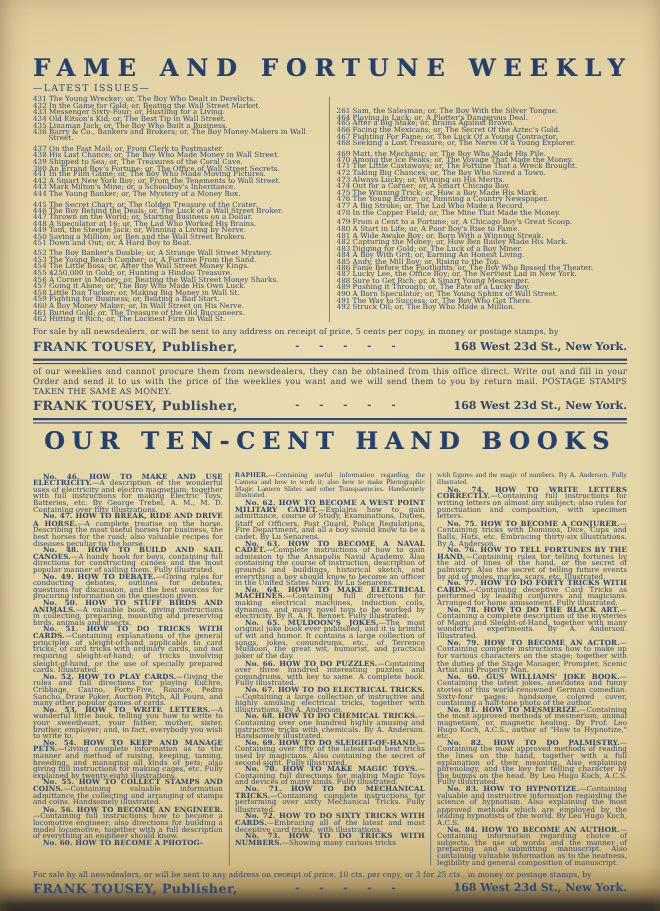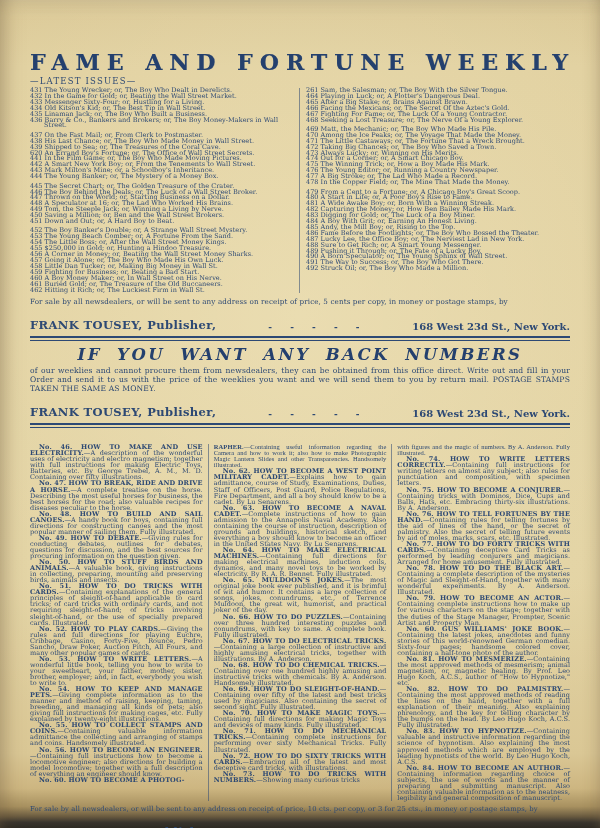--- a/index.html
+++ b/index.html
@@ -19,30 +19,30 @@
   .content{position:absolute;left:30px;right:30px;top:50px;}
 
   .masthead{
     text-align:center;font-weight:bold;font-size:22px;line-height:24px;
     letter-spacing:7px;color:var(--ink-strong,#24406e);
     text-shadow:.4px .4px 0 rgba(36,64,110,.45);
     white-space:nowrap;
   }
   .latest{width:50%;font-size:8.5px;letter-spacing:1.2px;margin-top:2px;}
 
-  .issues{display:flex;margin-top:2px;}
+  .issues{display:flex;margin-top:2px;align-items:center;}
   .issues .col{width:50%;font-size:6.5px;line-height:5.9px;letter-spacing:.05px;}
   .issues .col.left{padding-right:5px;border-right:1px solid rgba(45,73,116,.55);}
   .issues .col.right{padding-left:6px;}
   .issue{padding-left:14px;text-indent:-14px;}
   .issue.gap{margin-top:3.5px;}
   .issue .no{margin-right:2px;}
 
   .sale-note{font-size:7.2px;line-height:8px;margin-top:5px;letter-spacing:.1px;}
-  .pub-row{display:flex;align-items:flex-end;margin-top:12px;gap:44px;}
+  .pub-row{display:flex;align-items:center;margin-top:2px;gap:44px;}
   .pub-row .name{font-weight:bold;font-size:11.5px;letter-spacing:.4px;white-space:nowrap;}
   .pub-row .dashes{flex:1;text-align:center;font-weight:bold;font-size:9px;word-spacing:15px;white-space:nowrap;overflow:hidden;padding:0 8px;}
   .pub-row .addr{font-weight:bold;font-size:10px;white-space:nowrap;}
 
   .double-rule{border-top:2px solid var(--ink,#2d4974);border-bottom:1px solid var(--ink,#2d4974);height:2px;margin:4px 0 3px;}
 
   .bn-title{
     text-align:center;font-weight:bold;font-style:italic;font-size:16.5px;
     letter-spacing:2.5px;word-spacing:7px;margin-top:4px;color:var(--ink-strong,#24406e);
     white-space:nowrap;
@@ -79,21 +79,21 @@
 
       <div class="issue"><span class="no">431</span><span>The Young Wrecker; or, The Boy Who Dealt in Derelicts.</span></div>
           <div class="issue"><span class="no">432</span><span>In the Game for Gold; or, Beating the Wall Street Market.</span></div>
           <div class="issue"><span class="no">433</span><span>Messenger Sixty-Four; or, Hustling for a Living.</span></div>
           <div class="issue"><span class="no">434</span><span>Old Kitson's Kid; or, The Best Tip in Wall Street.</span></div>
           <div class="issue"><span class="no">435</span><span>Linaman Jack; or, The Boy Who Built a Business.</span></div>
           <div class="issue"><span class="no">436</span><span>Barry &amp; Co., Bankers and Brokers; or, The Boy Money-Makers in Wall Street.</span></div>
           <div class="issue gap"><span class="no">437</span><span>On the Fast Mail; or, From Clerk to Postmaster.</span></div>
           <div class="issue"><span class="no">438</span><span>His Last Chance; or, The Boy Who Made Money in Wall Street.</span></div>
           <div class="issue"><span class="no">439</span><span>Shipped to Sea; or, The Treasures of the Coral Cave.</span></div>
-          <div class="issue"><span class="no">620</span><span>An Errand Boy's Fortune; or, The Office of Wall Street Secrets.</span></div>
+          <div class="issue"><span class="no">380</span><span>An Errand Boy's Fortune; or, The Office of Wall Street Secrets.</span></div>
           <div class="issue"><span class="no">441</span><span>In the Film Game; or, The Boy Who Made Moving Pictures.</span></div>
           <div class="issue"><span class="no">442</span><span>A Smart New York Boy; or, From the Tenements to Wall Street.</span></div>
           <div class="issue"><span class="no">443</span><span>Mark Milton's Mine; or, a Schoolboy's Inheritance.</span></div>
           <div class="issue"><span class="no">444</span><span>The Young Banker; or, The Mystery of a Money Box.</span></div>
           <div class="issue gap"><span class="no">445</span><span>The Secret Chart; or, The Golden Treasure of the Crater.</span></div>
           <div class="issue"><span class="no">446</span><span>The Boy Behind the Deals; or, The Luck of a Wall Street Broker.</span></div>
           <div class="issue"><span class="no">447</span><span>Thrown on the World; or, Starting Business on a Dollar.</span></div>
           <div class="issue"><span class="no">448</span><span>A Speculator at 16; or, The Lad Who Worked His Brains.</span></div>
           <div class="issue"><span class="no">449</span><span>Tom, the Steeple Jack; or, Winning a Living by Nerve.</span></div>
           <div class="issue"><span class="no">450</span><span>Saving a Million; or, Ben and the Wall Street Brokers.</span></div>
@@ -147,30 +147,30 @@
 
     <div class="sale-note">For sale by all newsdealers, or will be sent to any address on receipt of price, 5 cents per copy, in money or postage stamps, by</div>
     <div class="pub-row">
       <span class="name">FRANK TOUSEY, Publisher,</span>
       <span class="dashes">- - - - - - - - - -</span>
       <span class="addr">168 West 23d St., New York.</span>
     </div>
 
     <div class="double-rule"></div>
 
-    <div class="bn-title">IF YOU WANT ANY BACK NUMBERS</div>
     <div class="bn-body">of our weeklies and cannot procure them from newsdealers, they can be obtained from this office direct. Write out and fill in your Order and send it to us with the price of the weeklies you want and we will send them to you by return mail. POSTAGE STAMPS TAKEN THE SAME AS MONEY.</div>
     <div class="pub-row">
       <span class="name">FRANK TOUSEY, Publisher,</span>
       <span class="dashes">- - - - - - - - -</span>
       <span class="addr">168 West 23d St., New York.</span>
     </div>
 
     <div class="double-rule"></div>
 
+    <div class="hb-title">OUR TEN-CENT HAND BOOKS</div>
 
     <div class="hb-cols">
       <div class="hb-col">
 
       <p class="hb-entry"><b>No. 46. HOW TO MAKE AND USE ELECTRICITY.</b><span>—A description of the wonderful uses of electricity and electro magnetism; together with full instructions for making Electric Toys, Batteries, etc. By George Trebel, A. M., M. D. Containing over fifty illustrations.</span></p>
           <p class="hb-entry"><b>No. 47. HOW TO BREAK, RIDE AND DRIVE A HORSE.</b><span>—A complete treatise on the horse. Describing the most useful horses for business, the best horses for the road; also valuable recipes for diseases peculiar to the horse.</span></p>
           <p class="hb-entry"><b>No. 48. HOW TO BUILD AND SAIL CANOES.</b><span>—A handy book for boys, containing full directions for constructing canoes and the most popular manner of sailing them. Fully illustrated.</span></p>
           <p class="hb-entry"><b>No. 49. HOW TO DEBATE.</b><span>—Giving rules for conducting debates, outlines for debates, questions for discussion, and the best sources for procuring information on the question given.</span></p>
           <p class="hb-entry"><b>No. 50. HOW TO STUFF BIRDS AND ANIMALS.</b><span>—A valuable book, giving instructions in collecting, preparing, mounting and preserving birds, animals and insects.</span></p>
           <p class="hb-entry"><b>No. 51. HOW TO DO TRICKS WITH CARDS.</b><span>—Containing explanations of the general principles of sleight-of-hand applicable to card tricks; of card tricks with ordinary cards, and not requiring sleight-of-hand; of tricks involving sleight-of-hand, or the use of specially prepared cards. Illustrated.</span></p>

